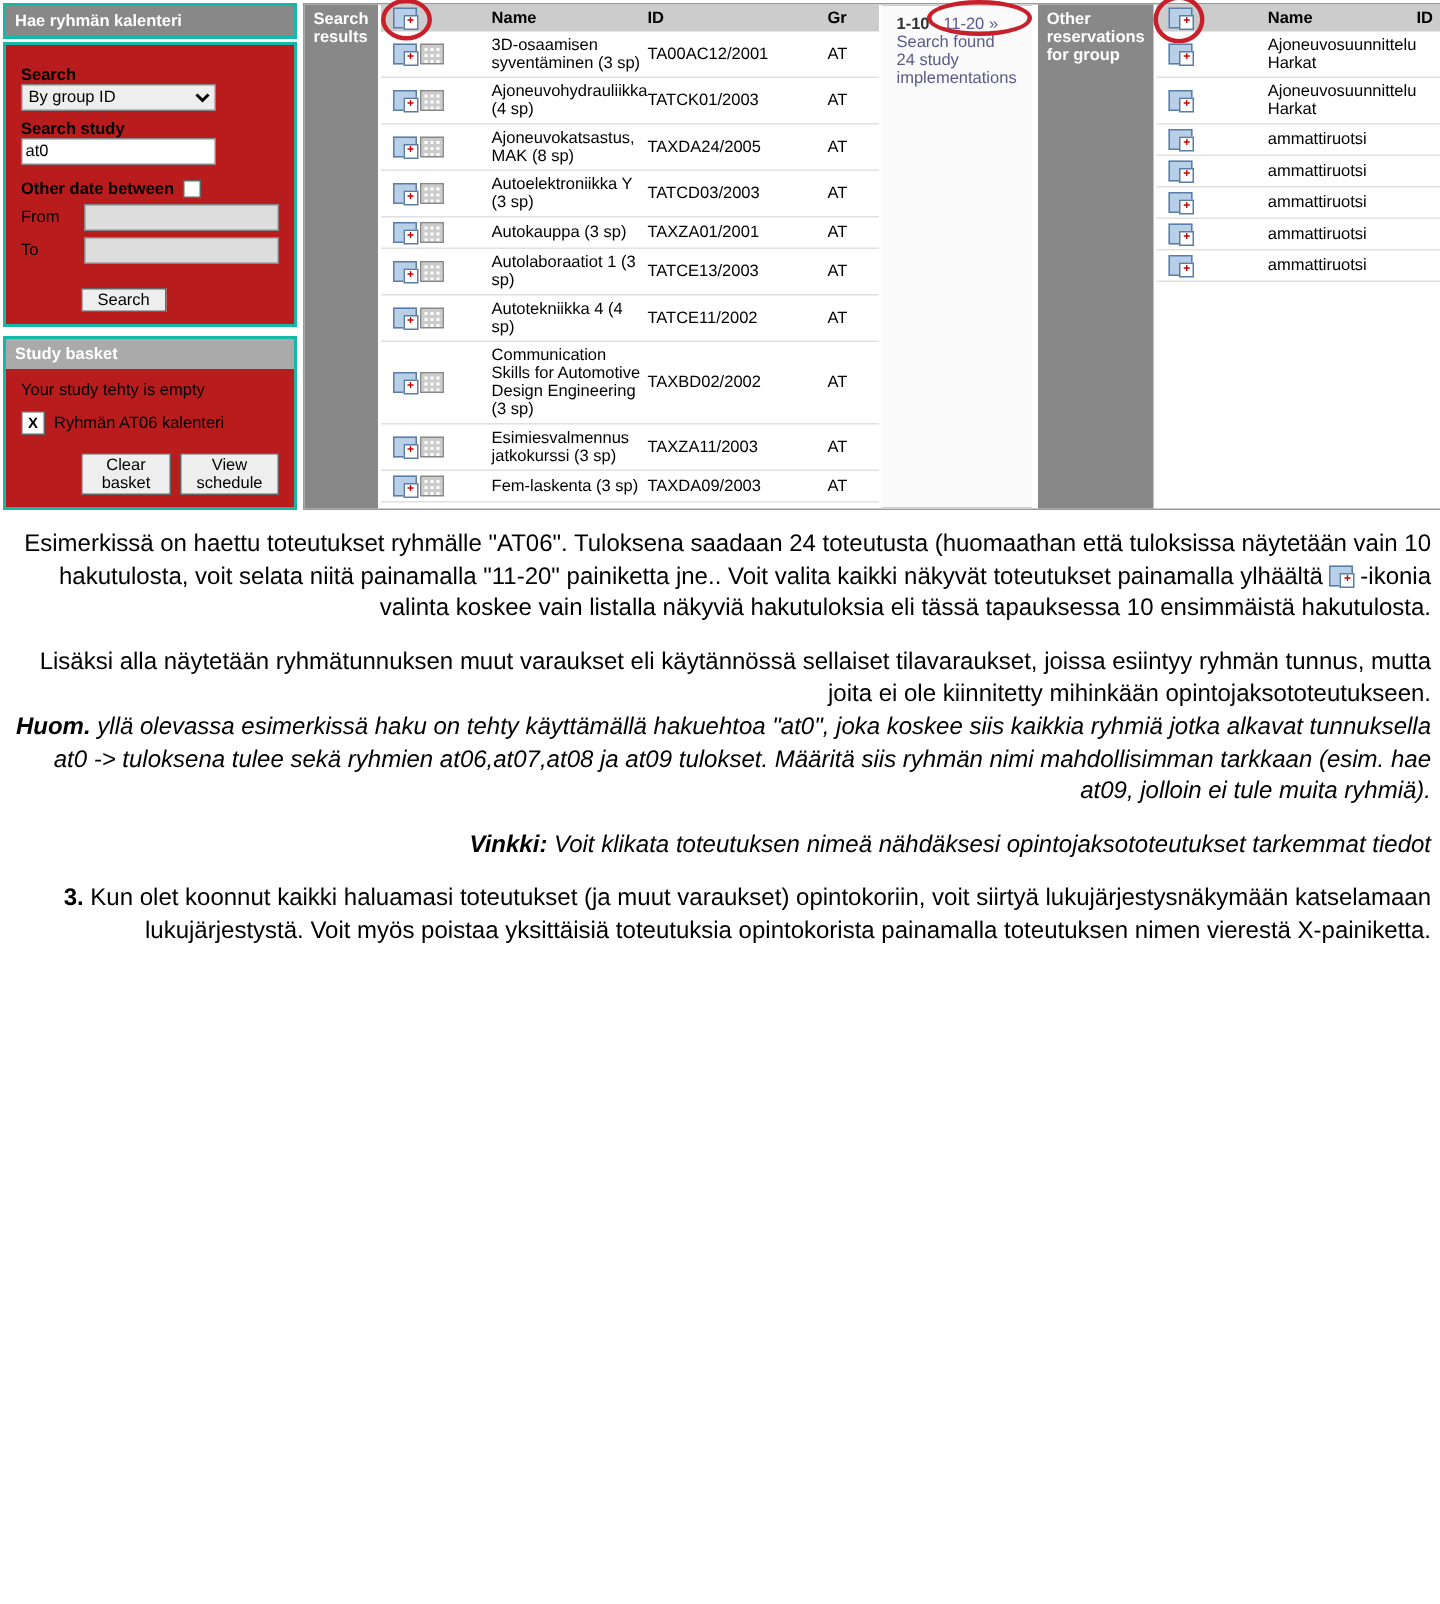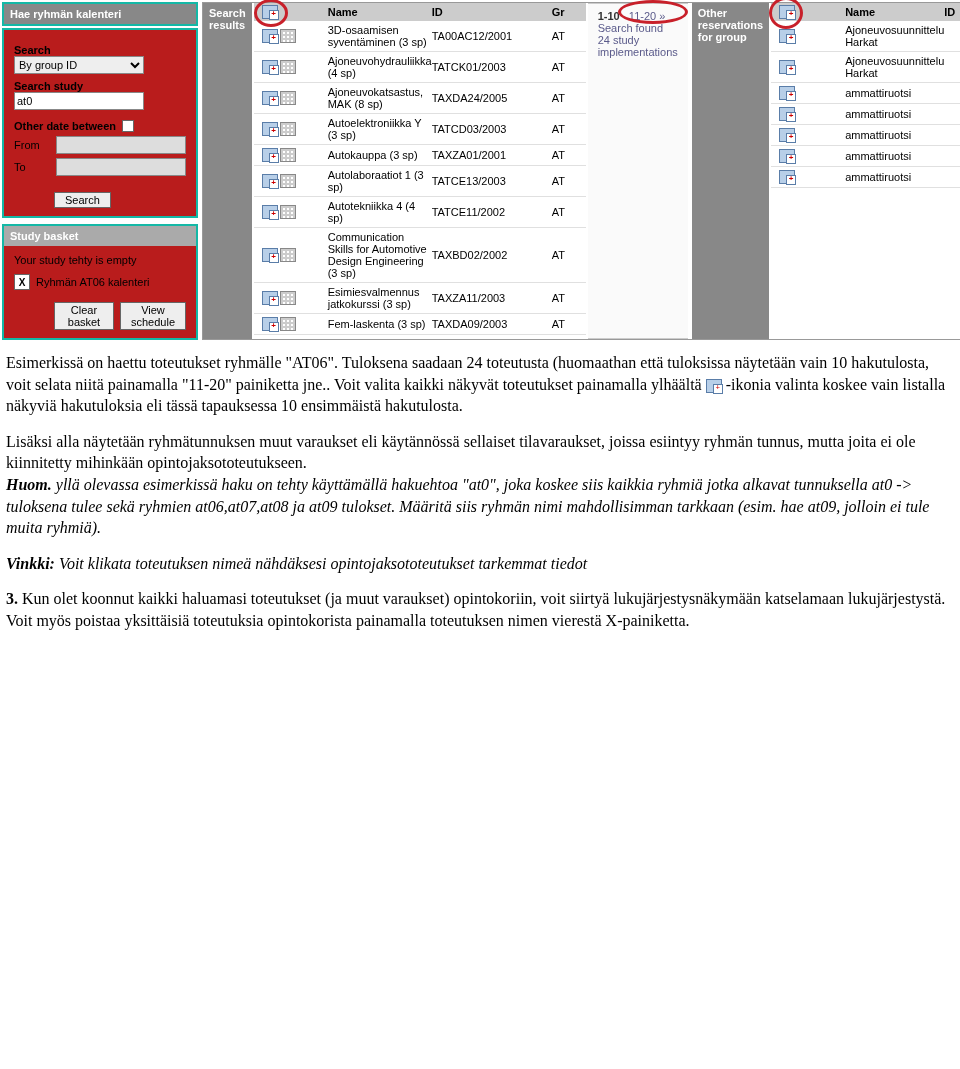--- a/index.html
+++ b/index.html
@@ -48,21 +48,21 @@
   .circle3 { width: 34px; height: 32px; }
   
   .pos-rel { position: relative; }
   
   .pager { padding: 6px 10px; font-size: 11px; color: #5a5a8a; border-top: 1px solid #ccc; border-bottom: 1px solid #ccc; background: #fafafa; }
   .pager b { color: #333; font-weight: bold; }
   .pager a { color: #5a5a8a; text-decoration: none; }
 
   .smudge { display:inline-block; width:70px; height:10px; background:#333; filter:blur(2px); opacity:.6; border-radius:3px;}
   
-  .doc-text { font-family: Liberation Serif, serif; font-size: 16px; line-height: 1.35; padding: 10px 6px 30px; }
+  .doc-text { font-family: Liberation Sans, sans-serif; font-size: 16px; line-height: 1.35; padding: 10px 6px 30px; text-align: right; }
   .doc-text p { margin-bottom: 14px; }
   .doc-text .italic { font-style: italic; }
   .doc-text .bolditalic { font-style: italic; font-weight: bold; }
   .inline-icon { display:inline-block; vertical-align:middle; }
 </style>
 </head>
 <body>
 
 <div class="screenshot-area">
   <div class="left-col">

